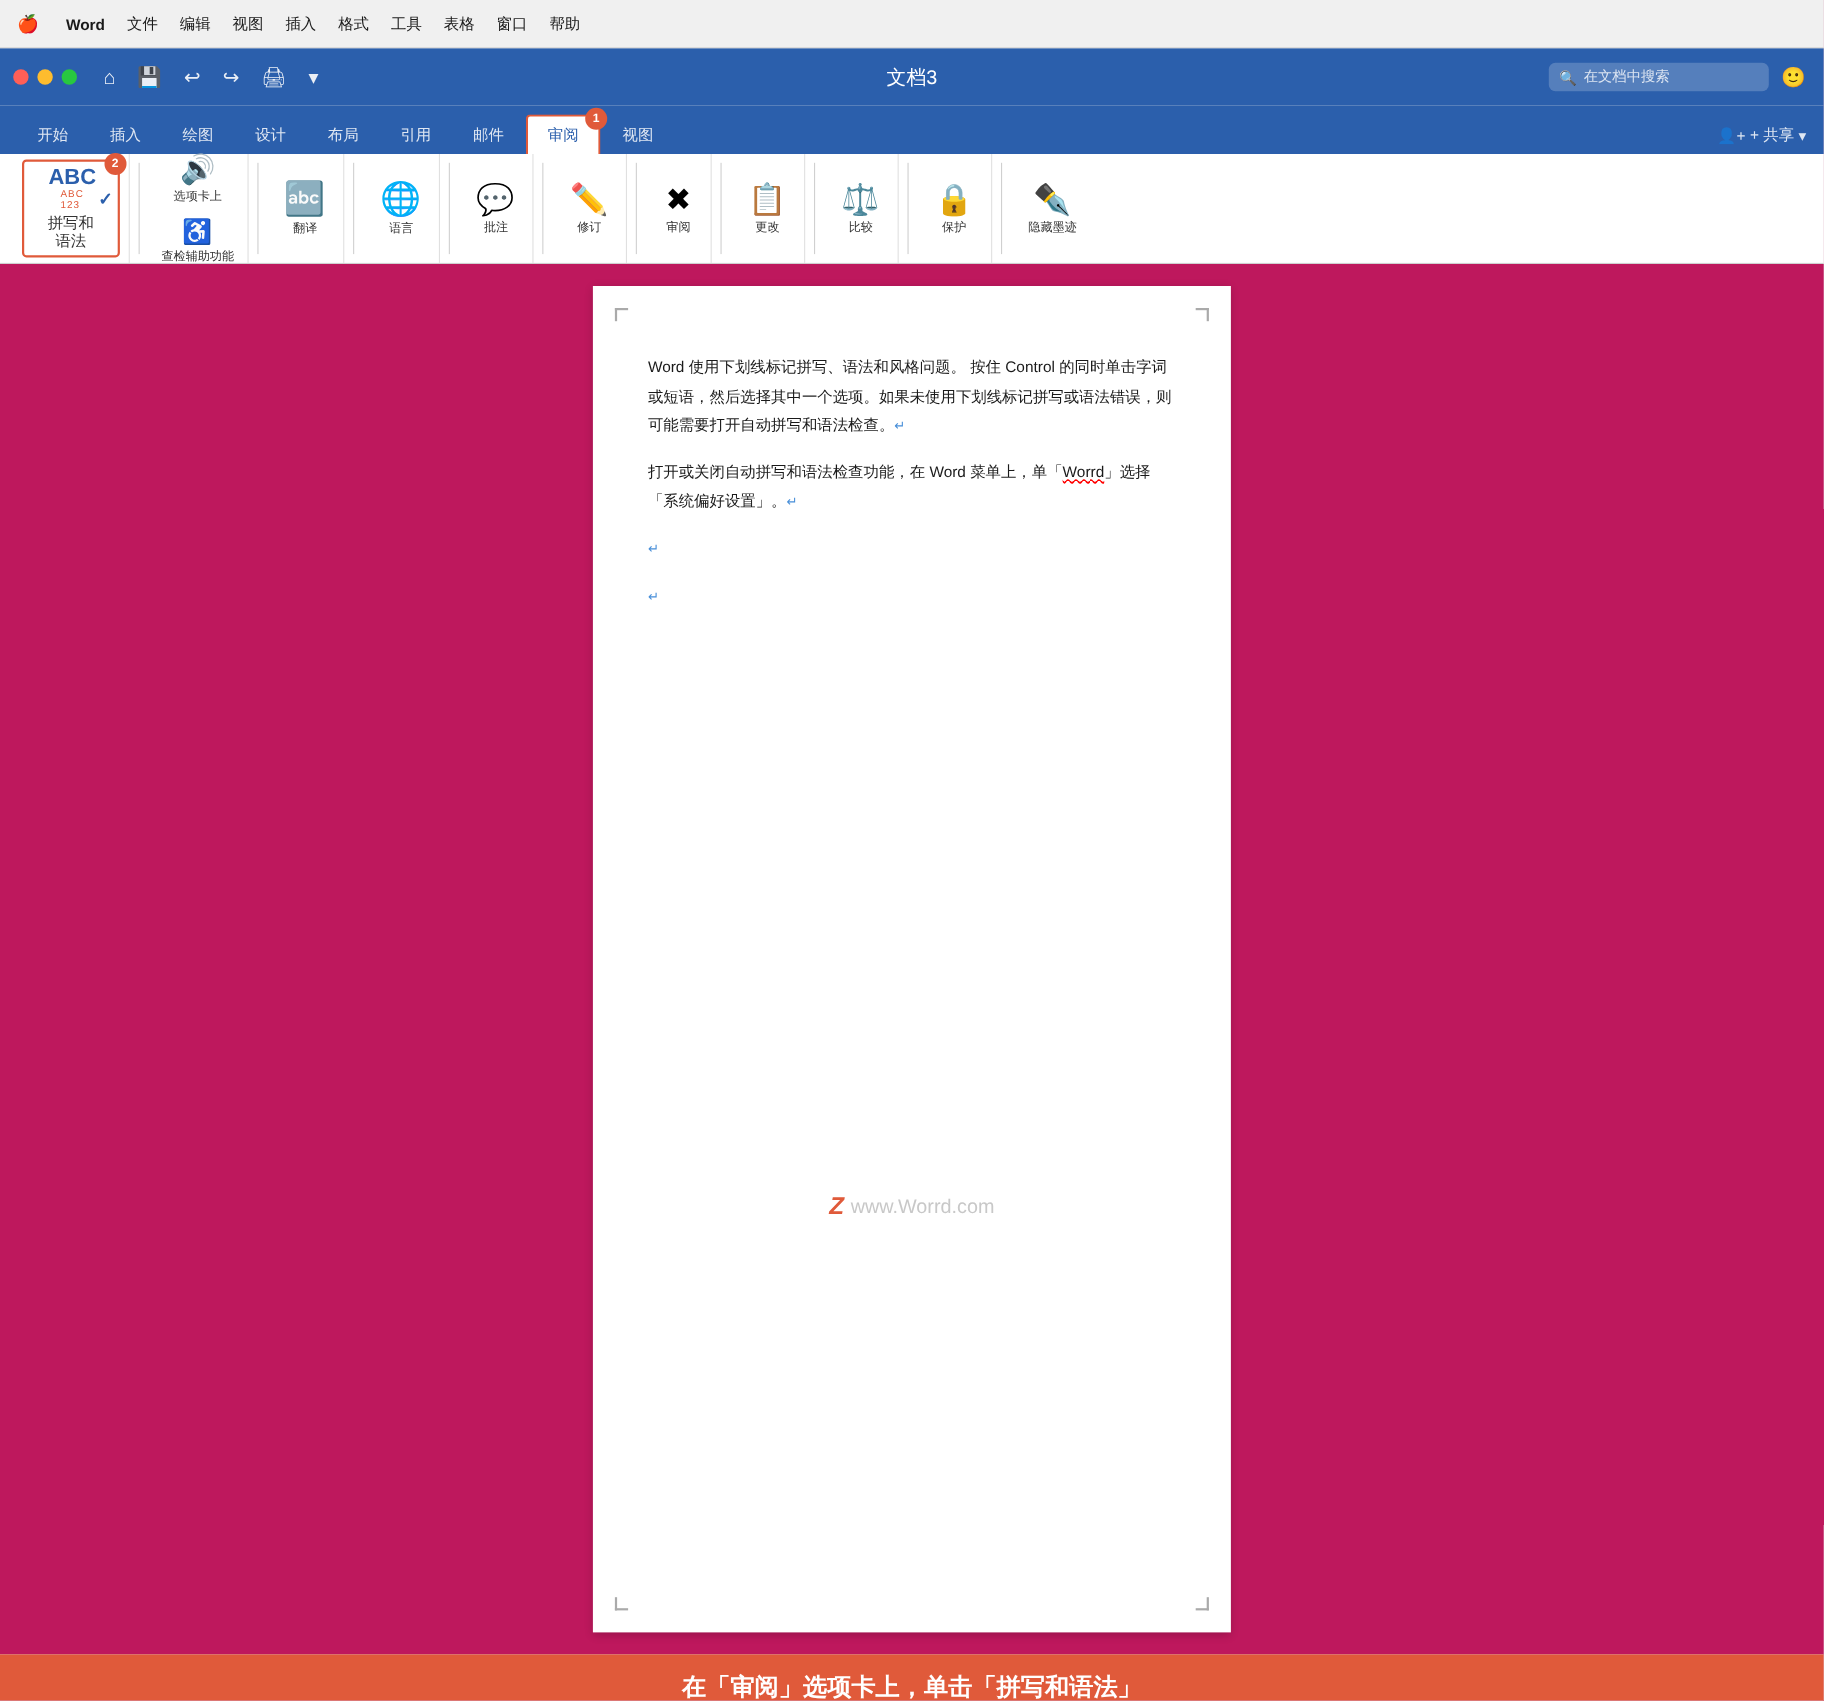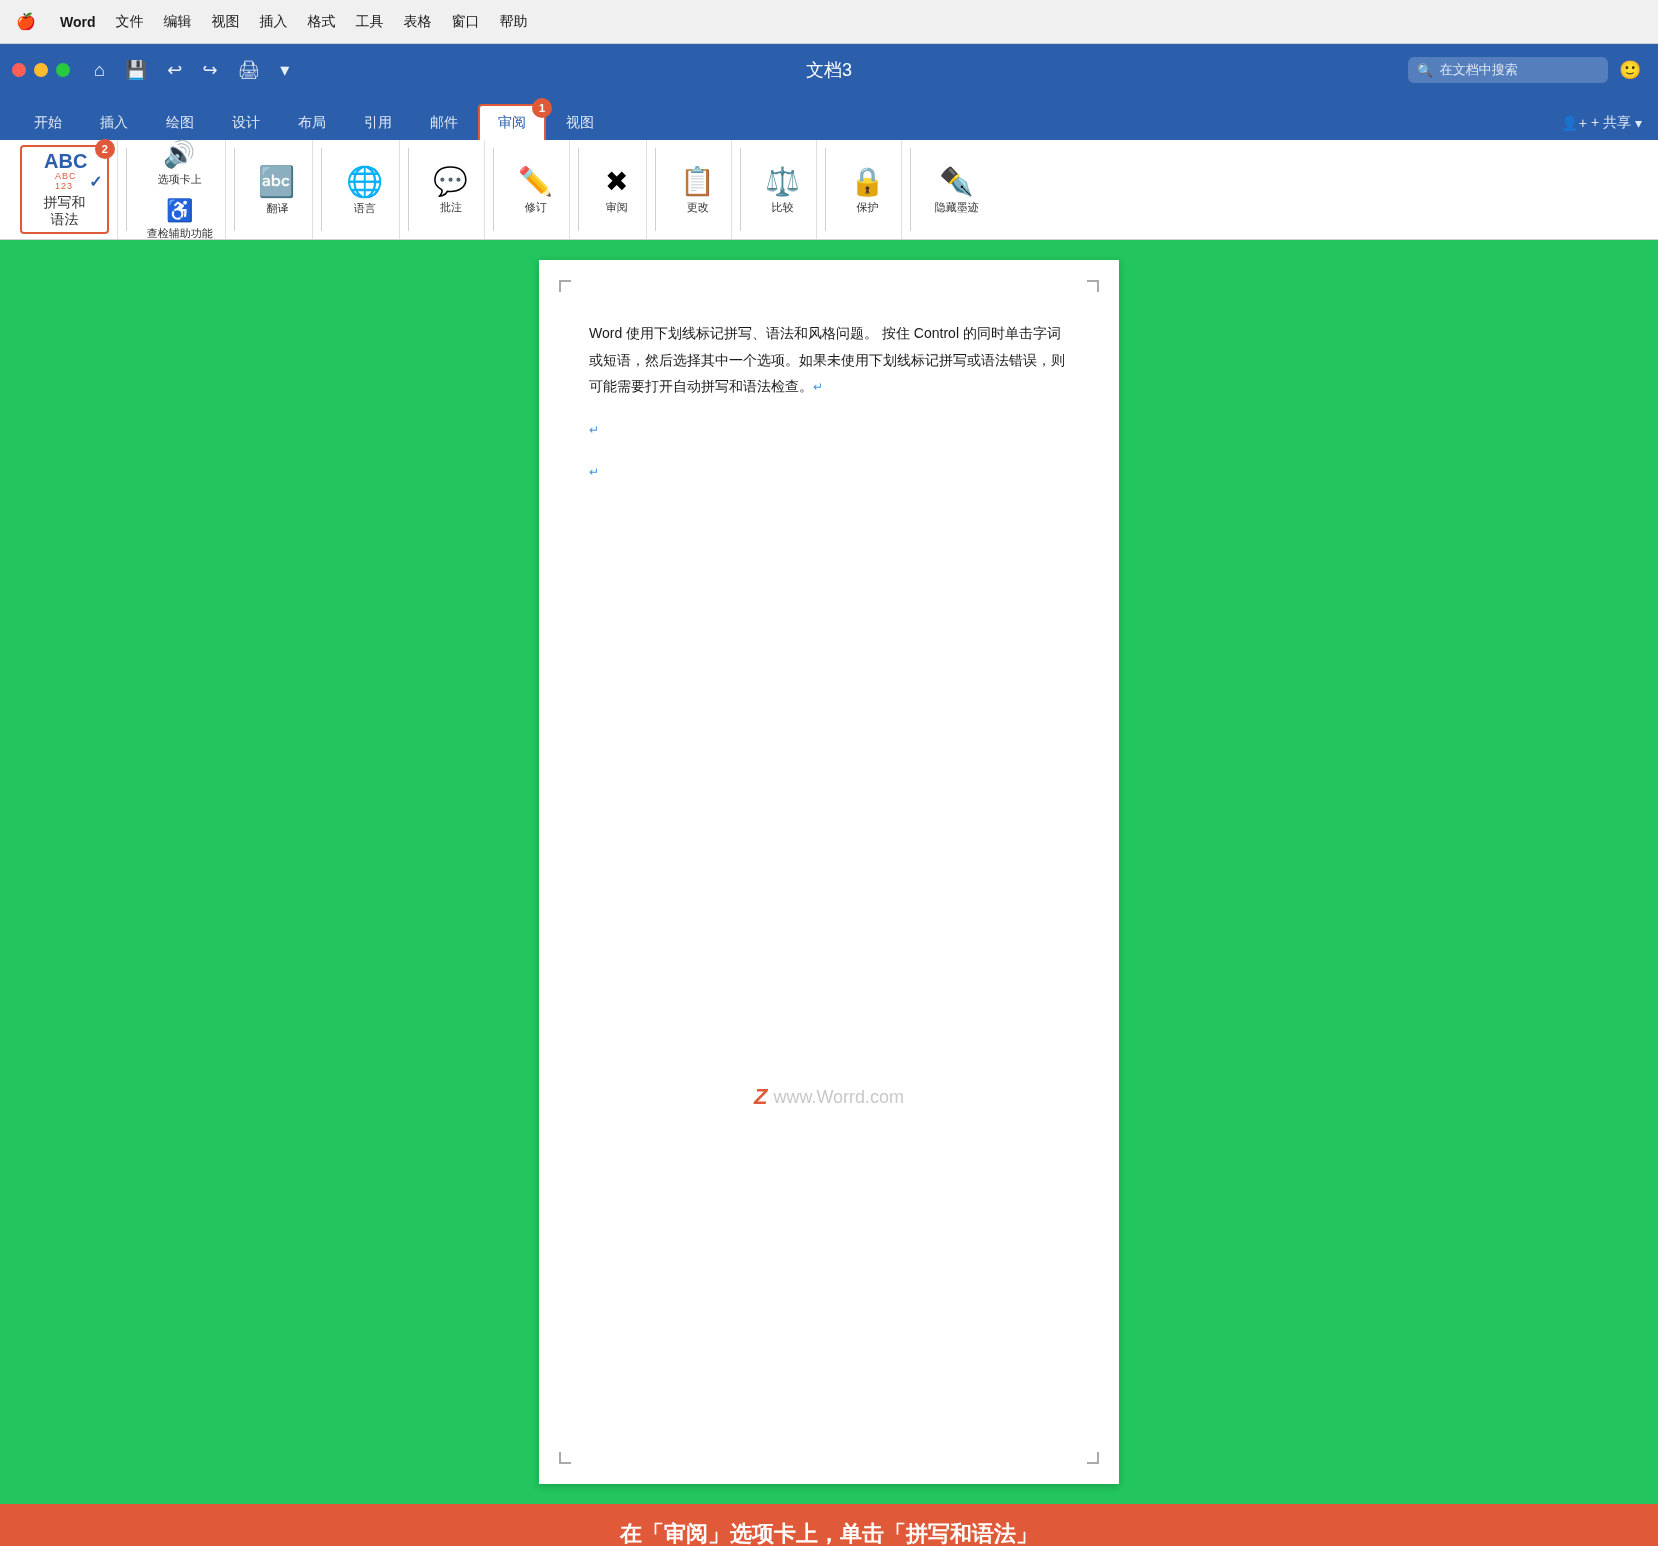--- a/index.html
+++ b/index.html
@@ -220,21 +220,21 @@
       align-items: center;
       gap: 3px;
       cursor: pointer;
       padding: 6px 8px;
       border-radius: 4px;
     }
 
     
     .main-area {
       height: calc(1546px - 44px - 52px - 44px - 100px - 42px);
-      background: #22c55e;
+      background: #be185d;
       display: flex;
       justify-content: center;
       padding: 20px 0;
       overflow: hidden;
     }
 
     
     .document-page {
       width: 580px;
       background: white;
@@ -502,20 +502,23 @@
   <div class="document-page">
     <div class="corner-marker corner-tl"></div>
     <div class="corner-marker corner-tr"></div>
     <div class="corner-marker corner-bl"></div>
     <div class="corner-marker corner-br"></div>
 
     <p class="doc-paragraph">
       Word 使用下划线标记拼写、语法和风格问题。 按住 Control 的同时单击字词或短语，然后选择其中一个选项。如果未使用下划线标记拼写或语法错误，则可能需要打开自动拼写和语法检查。<span class="doc-arrow">↵</span>
     </p>
 
+    <p class="doc-paragraph">
+      打开或关闭自动拼写和语法检查功能，在 Word 菜单上，单「<span class="word-error">Worrd</span>」选择「系统偏好设置」。<span class="doc-arrow">↵</span>
+    </p>
 
     <p class="doc-paragraph">
       <span class="doc-arrow">↵</span>
     </p>
     <p class="doc-paragraph">
       <span class="doc-arrow">↵</span>
     </p>
 
     <div class="watermark">
       <span class="watermark-z">Z</span>

